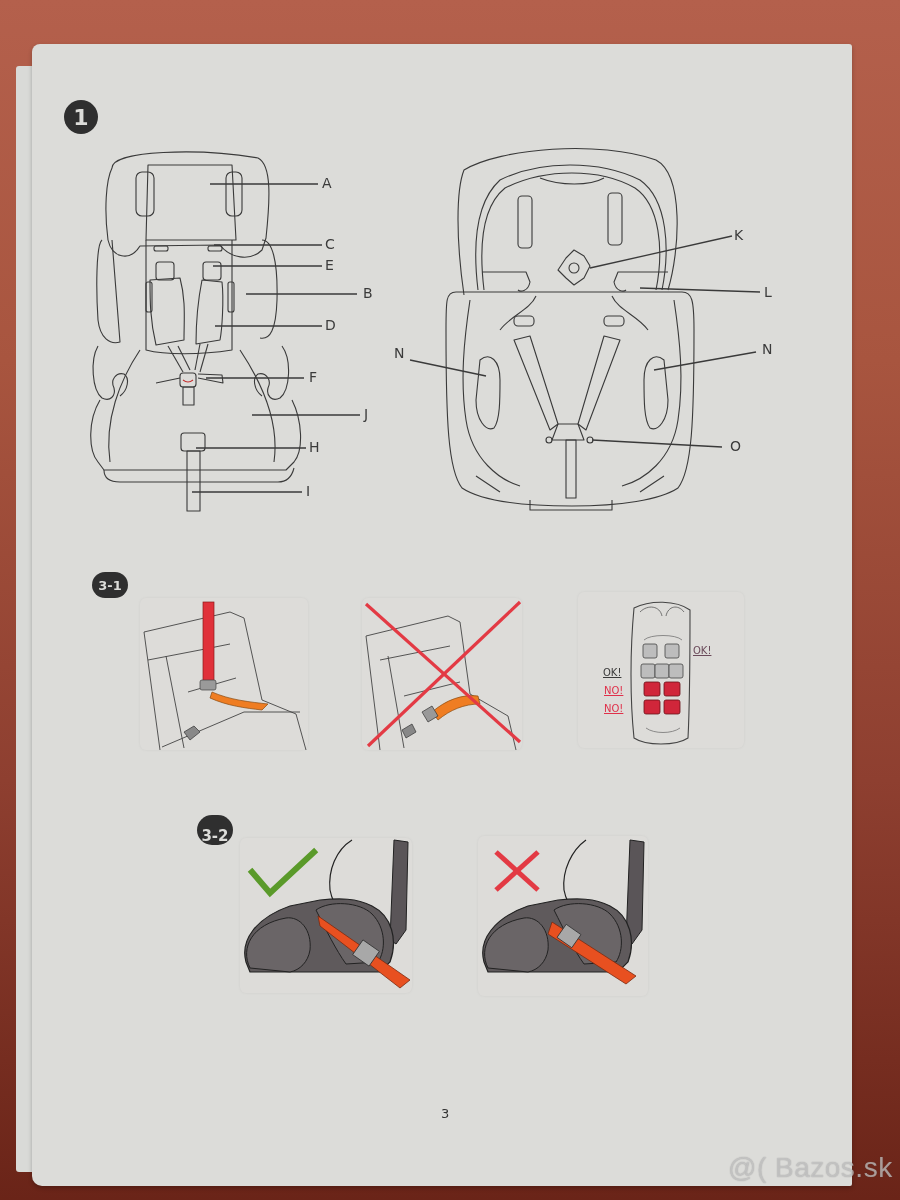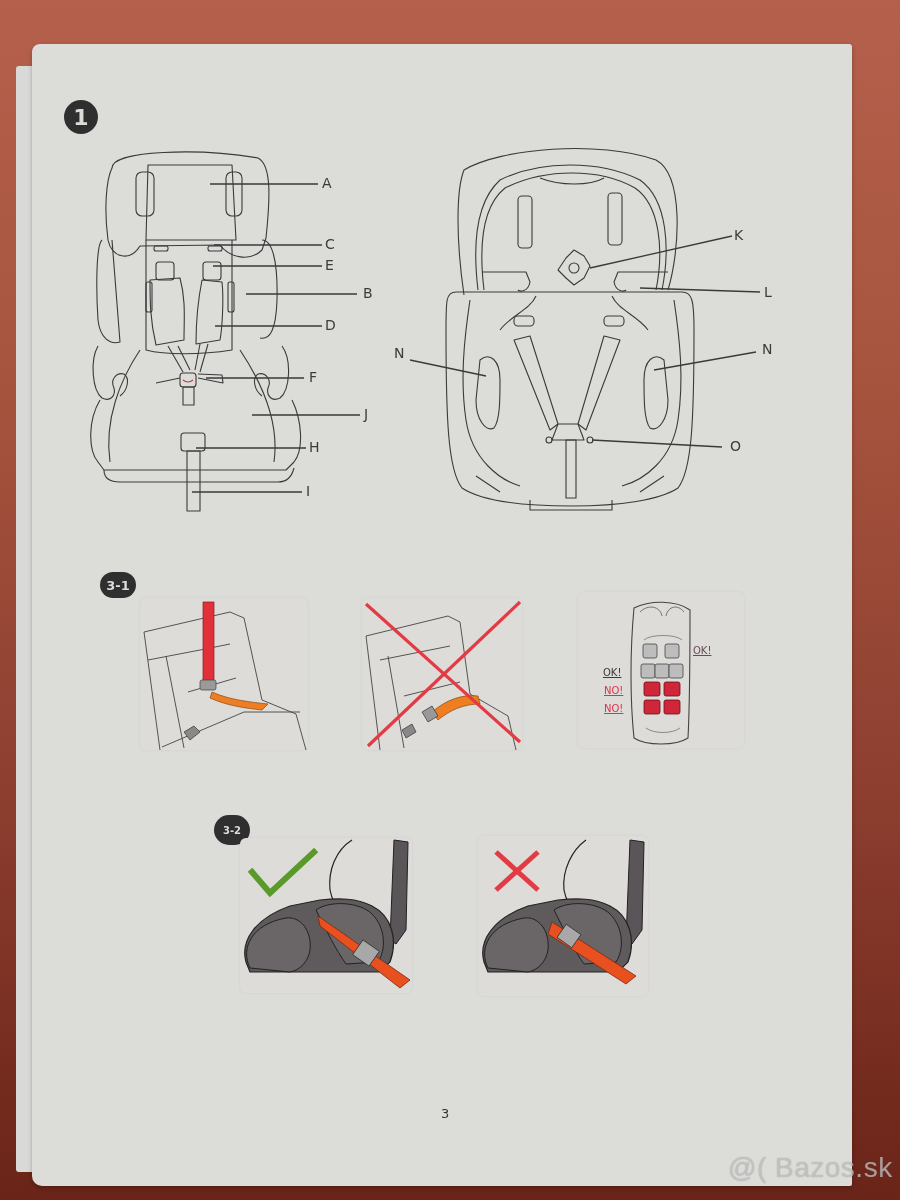--- a/index.html
+++ b/index.html
@@ -136,21 +136,21 @@
     <line x1="654" y1="370" x2="756" y2="352"></line>
     <line x1="592" y1="440" x2="722" y2="447"></line>
   </g>
 </svg>
 <span class="lbl" style="left:734px;top:227px;">K</span>
 <span class="lbl" style="left:764px;top:284px;">L</span>
 <span class="lbl" style="left:394px;top:345px;">N</span>
 <span class="lbl" style="left:762px;top:341px;">N</span>
 <span class="lbl" style="left:730px;top:438px;">O</span>
 
-<div class="badge" style="left:100px;top:572px;width:36px;height:26px;border-radius:13px;font-size:13px;">
+<div class="badge" style="left:92px;top:572px;width:36px;height:26px;border-radius:13px;font-size:13px;">
   <span>3-1</span>
 </div>
 
 <div class="panel" style="left:140px;top:598px;width:168px;height:152px;"></div>
 <div class="panel" style="left:362px;top:598px;width:160px;height:152px;"></div>
 <div class="panel" style="left:578px;top:592px;width:166px;height:156px;"></div>
 
 <svg width="900" height="1200">
   <g fill="none" stroke="#444" stroke-width="0.9">
     <path d="M144,632 L230,612 L244,618 L262,700 L296,714 L306,750"></path>
@@ -200,21 +200,21 @@
     <rect x="644" y="700" width="16" height="14" rx="2"></rect>
     <rect x="664" y="700" width="16" height="14" rx="2"></rect>
   </g>
   <path d="M646,728 C654,734 672,734 680,728" fill="none" stroke="#666" stroke-width="0.7"></path>
 </svg>
 <span class="okno" style="left:693px;top:645px;color:#6a4a5a;">OK!</span>
 <span class="okno" style="left:603px;top:667px;color:#3a3a3a;">OK!</span>
 <span class="okno" style="left:604px;top:685px;color:#e0304a;">NO!</span>
 <span class="okno" style="left:604px;top:703px;color:#e0304a;">NO!</span>
 
-<div class="badge" style="left:214px;top:815px;width:36px;height:30px;border-radius:15px;font-size:10px;">
+<div class="badge" style="left:197px;top:815px;width:36px;height:30px;border-radius:15px;font-size:15px;align-items:flex-end;">
   <span>3-2</span>
 </div>
 
 <div class="panel" style="left:240px;top:838px;width:172px;height:155px;"></div>
 <div class="panel" style="left:478px;top:836px;width:170px;height:160px;"></div>
 
 <svg width="900" height="1200">
 
   <path d="M252,872 L270,893 L314,852" fill="none" stroke="#5a9a2a" stroke-width="6" stroke-linecap="square"></path>
 

